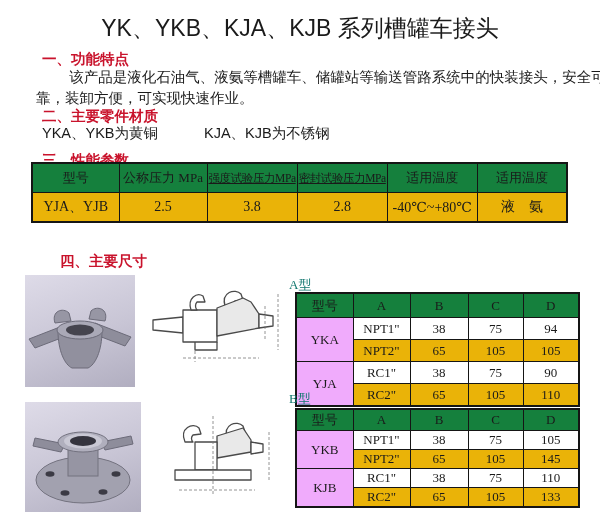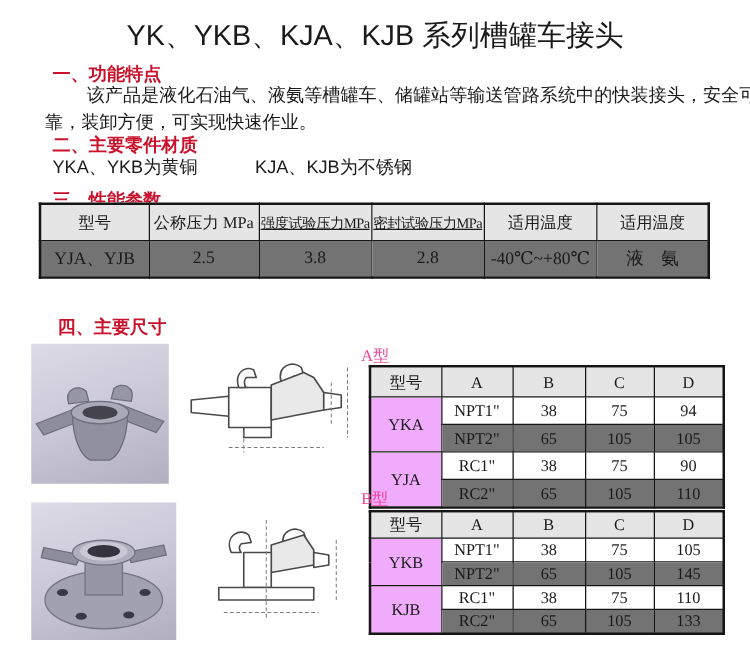--- a/index.html
+++ b/index.html
@@ -6,47 +6,47 @@
   body{
     width:600px;height:516px;position:relative;background:#ffffff;
     font-family:"Liberation Sans","DejaVu Sans",sans-serif;color:#1a1a1a;overflow:hidden;
   }
   .abs{position:absolute;}
   .title{top:13px;left:0;width:600px;text-align:center;font-size:23px;font-weight:normal;}
   .sec-head{color:#c9132c;font-weight:bold;font-size:14.5px;white-space:nowrap;}
   #h1{left:42px;top:50px;}
   #h2{left:42px;top:107px;}
   #h3{left:42px;top:151px;}
-  #h4{left:46px;top:252px;}
+  #h4{left:60px;top:252px;}
   .para{left:8px;top:67px;width:586px;font-size:14.5px;line-height:21px;text-indent:2.3em;margin-left:28px;}
   .materials{left:42px;top:124px;font-size:14.5px;}
   .materials .gap{margin-left:46px;}
 
   table{border-collapse:collapse;background:#fff;position:absolute;table-layout:fixed;}
   th,td{border:1px solid #151515;text-align:center;vertical-align:middle;
         font-family:"Liberation Serif","DejaVu Serif",serif;font-weight:normal;overflow:hidden;white-space:nowrap;}
   table{border:2px solid #151515;}
-  th{background:#e5e5e5;}
-  tr.yellow td{background:#737373;}
+  th{background:#15803d;}
+  tr.yellow td{background:#eab308;}
   td.model{background:#f0abfc;}
 
   #perf{left:31px;top:162px;}
   #perf th{height:26px;font-size:13px;}
   #perf td{height:26px;font-size:14px;}
   #perf th.hdr-small{font-size:11.5px;letter-spacing:-0.4px;text-decoration:underline;}
 
   .dim th{font-size:13px;}
   .dim td{font-size:13px;}
   #dimA{left:295px;top:292px;}
   #dimA th{height:21px;}
   #dimA td{height:19px;}
   #dimB{left:295px;top:408px;}
   #dimB th{height:16px;}
   #dimB td{height:16px;}
-  .dim-label{font-family:"Liberation Serif","DejaVu Serif",serif;font-size:13px;color:#ec4899;}
+  .dim-label{font-family:"Liberation Serif","DejaVu Serif",serif;font-size:13px;color:#0f766e;}
   #labelA{left:289px;top:276px;}
   #labelB{left:289px;top:390px;}
 
   .photo{background:linear-gradient(160deg,#dedbe8 0%,#c8c5d5 55%,#b1aec0 100%);}
   #photoA{left:25px;top:275px;width:110px;height:112px;}
   #photoB{left:25px;top:402px;width:116px;height:110px;}
   #drawA{left:147px;top:284px;width:140px;height:84px;}
   #drawB{left:155px;top:412px;width:125px;height:88px;}
   svg{display:block;}
 </style>

